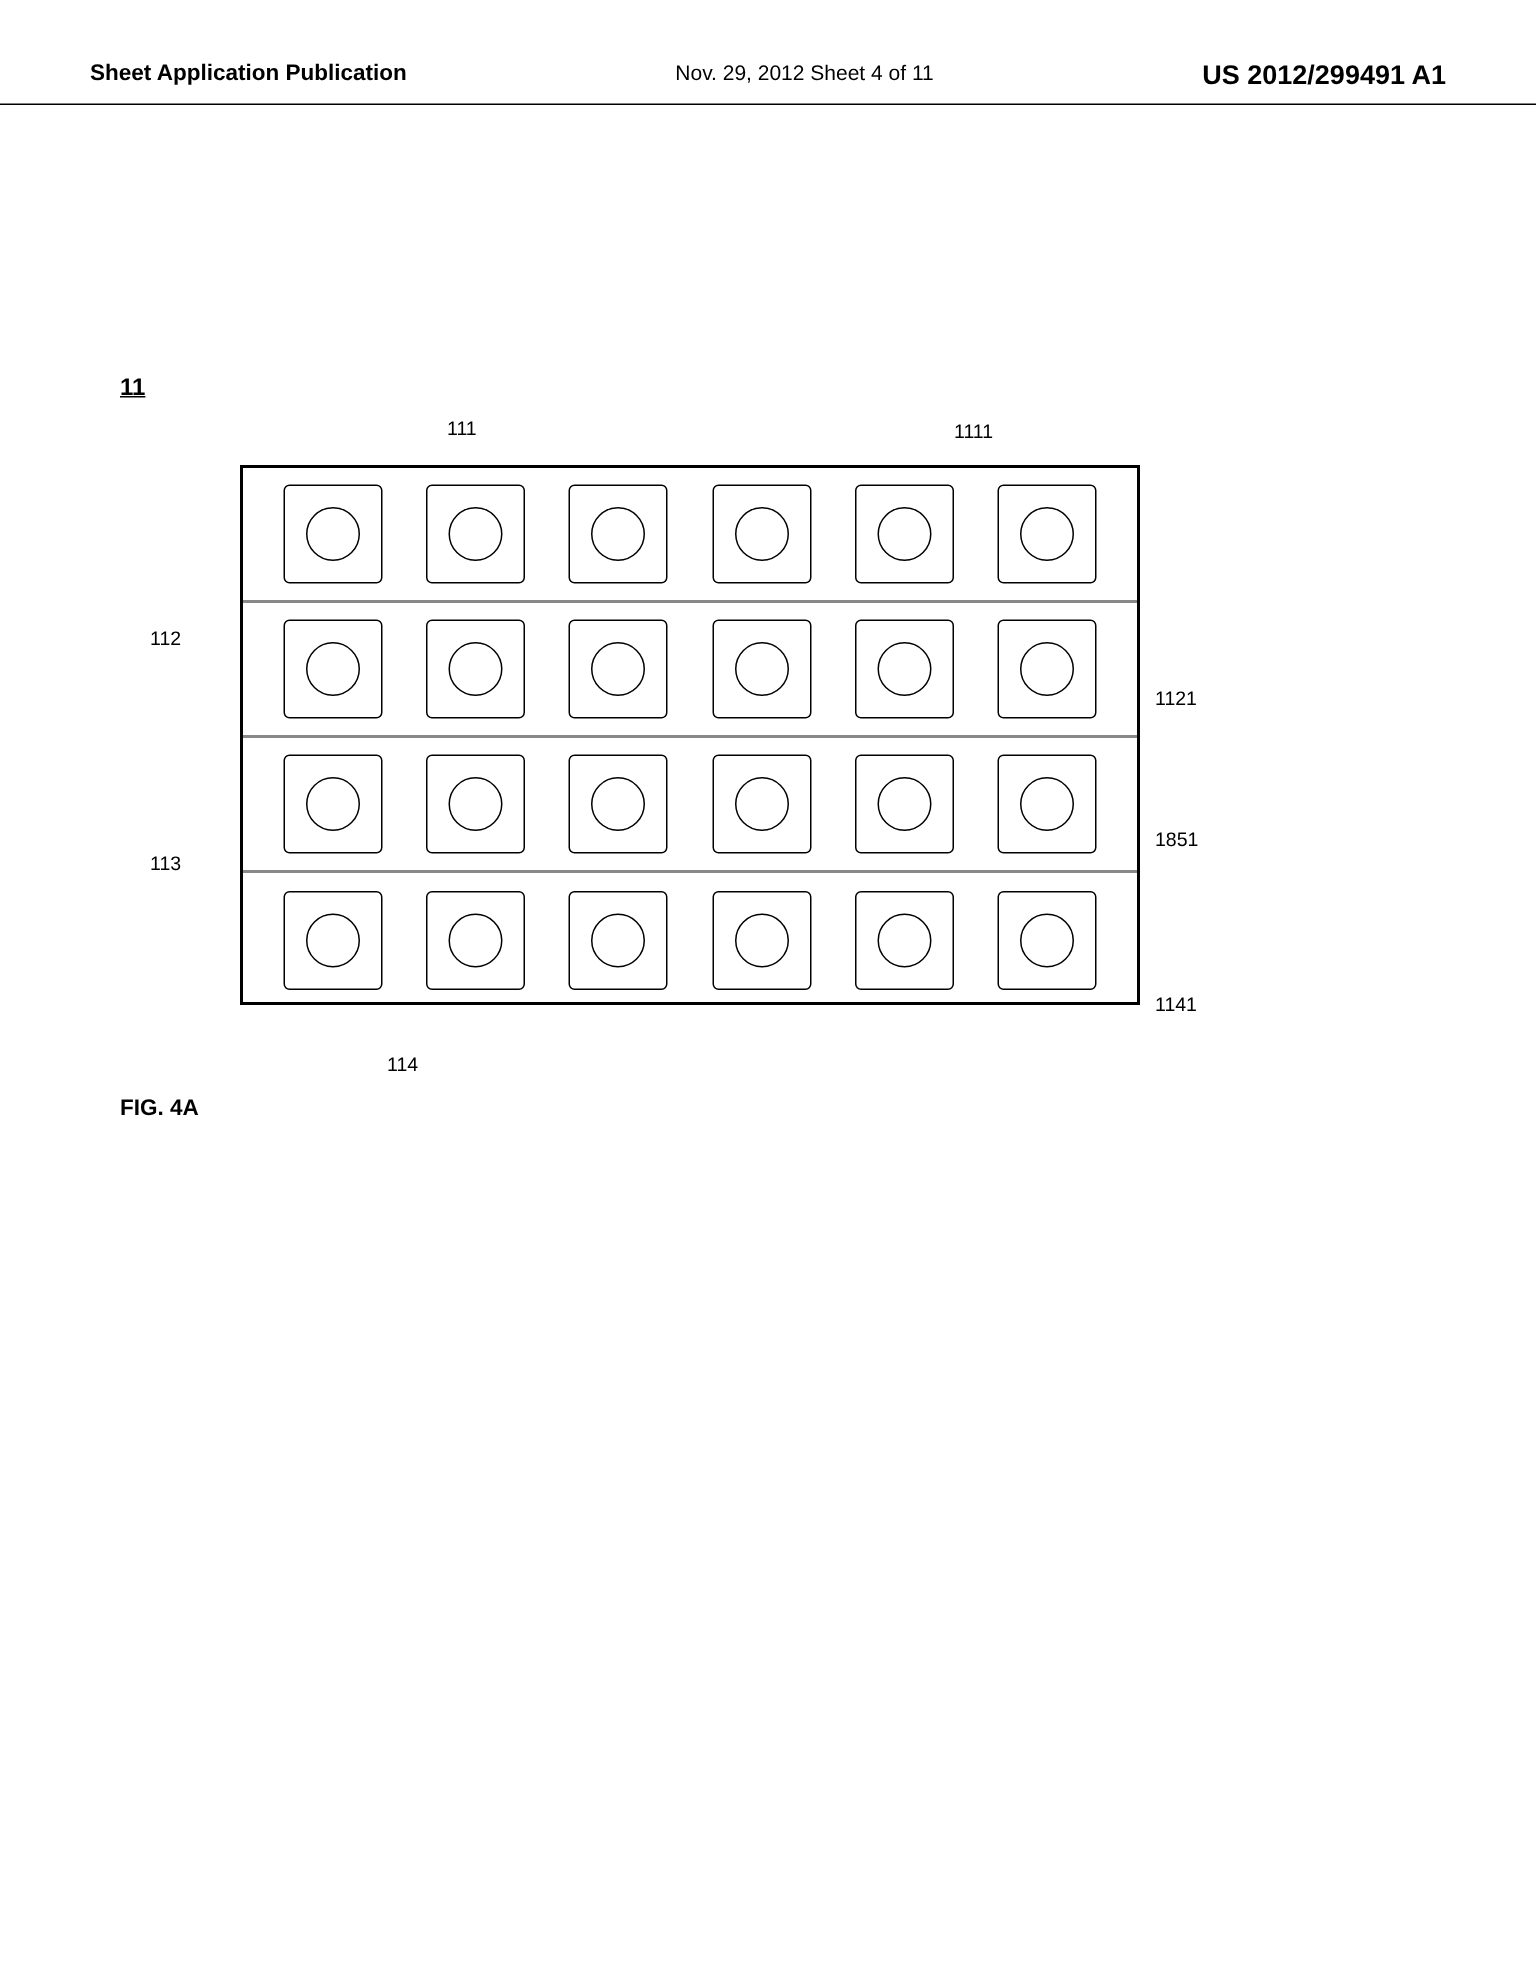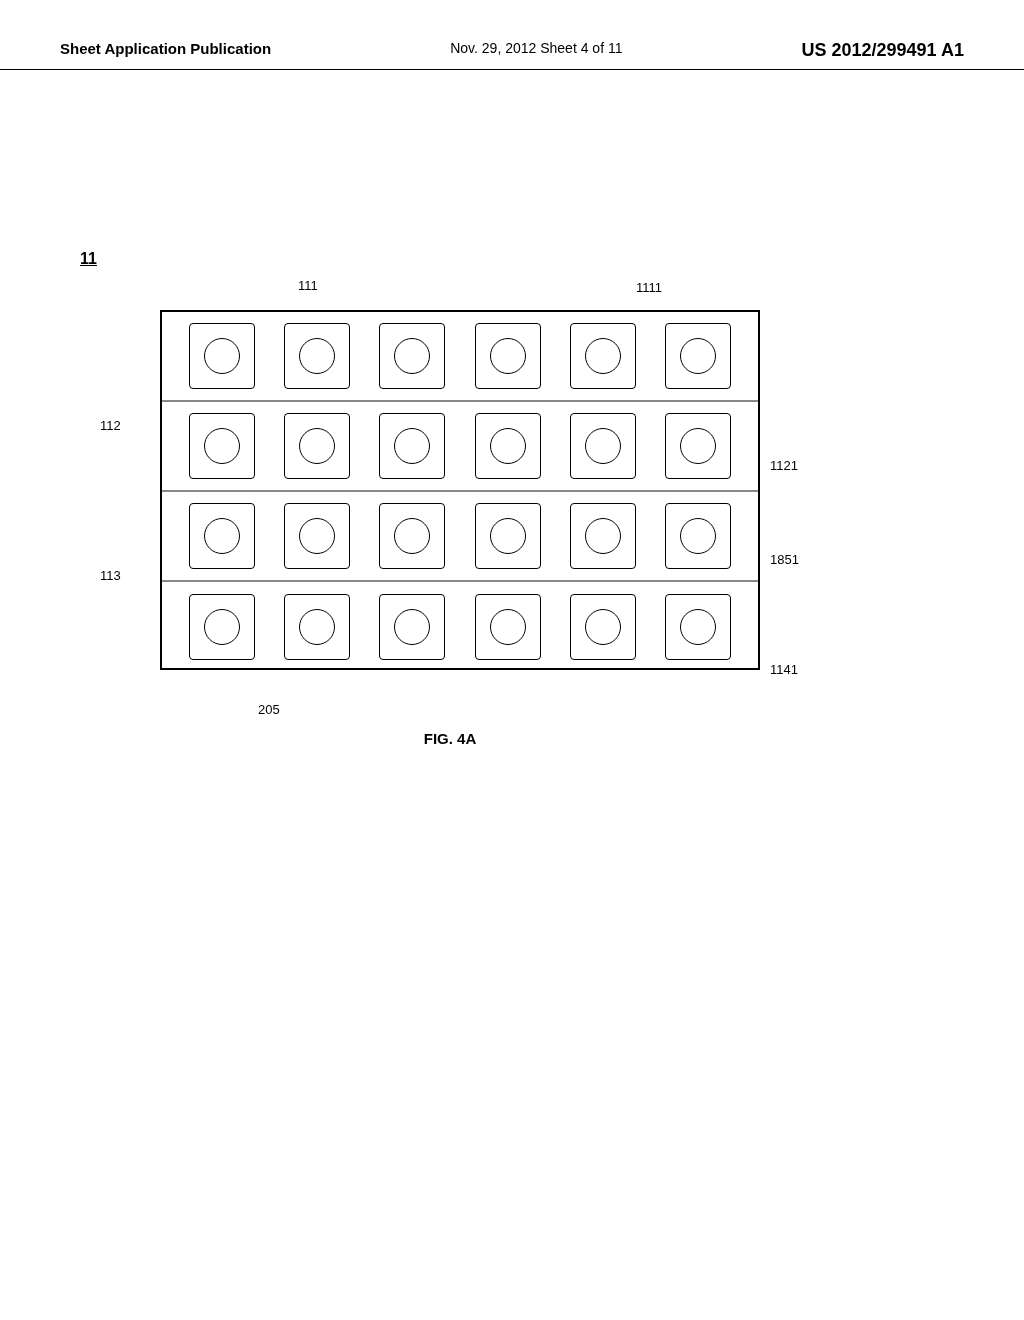--- a/index.html
+++ b/index.html
@@ -126,21 +126,20 @@
       width: 100%;
       height: 100%;
       pointer-events: none;
     }
 
     .fig-caption {
       position: absolute;
       top: 480px;
       left: 0;
       width: 740px;
-      text-align: center;
       font-size: 15px;
       font-weight: bold;
       color: #000;
     }
   </style>
 </head>
 <body>
 
 <div class="header">
   <div class="header-left">Sheet Application Publication</div>
@@ -172,21 +171,21 @@
     <line x1="660" y1="420" x2="680" y2="400" stroke="#000" stroke-width="1.2"></line>
 
   </svg>
 
   <div class="annot" style="top:28px; left:178px;margin-left:40px;">111</div>
 
   <div class="annot" style="top:168px; left:20px;">112</div>
 
   <div class="annot" style="top:318px; left:20px;">113</div>
 
-  <div class="annot" style="top:452px; left:178px;">205</div>
+  <div class="annot" style="top:452px; left:178px;">114</div>
 
   <div class="annot" style="top:30px; left:556px;">1111</div>
 
   <div class="annot" style="top:208px; left:690px;">1121</div>
 
   <div class="annot" style="top:302px; left:690px;">1851</div>
 
   <div class="annot" style="top:412px; left:690px;">1141</div>
 
   <div class="device-outer">

